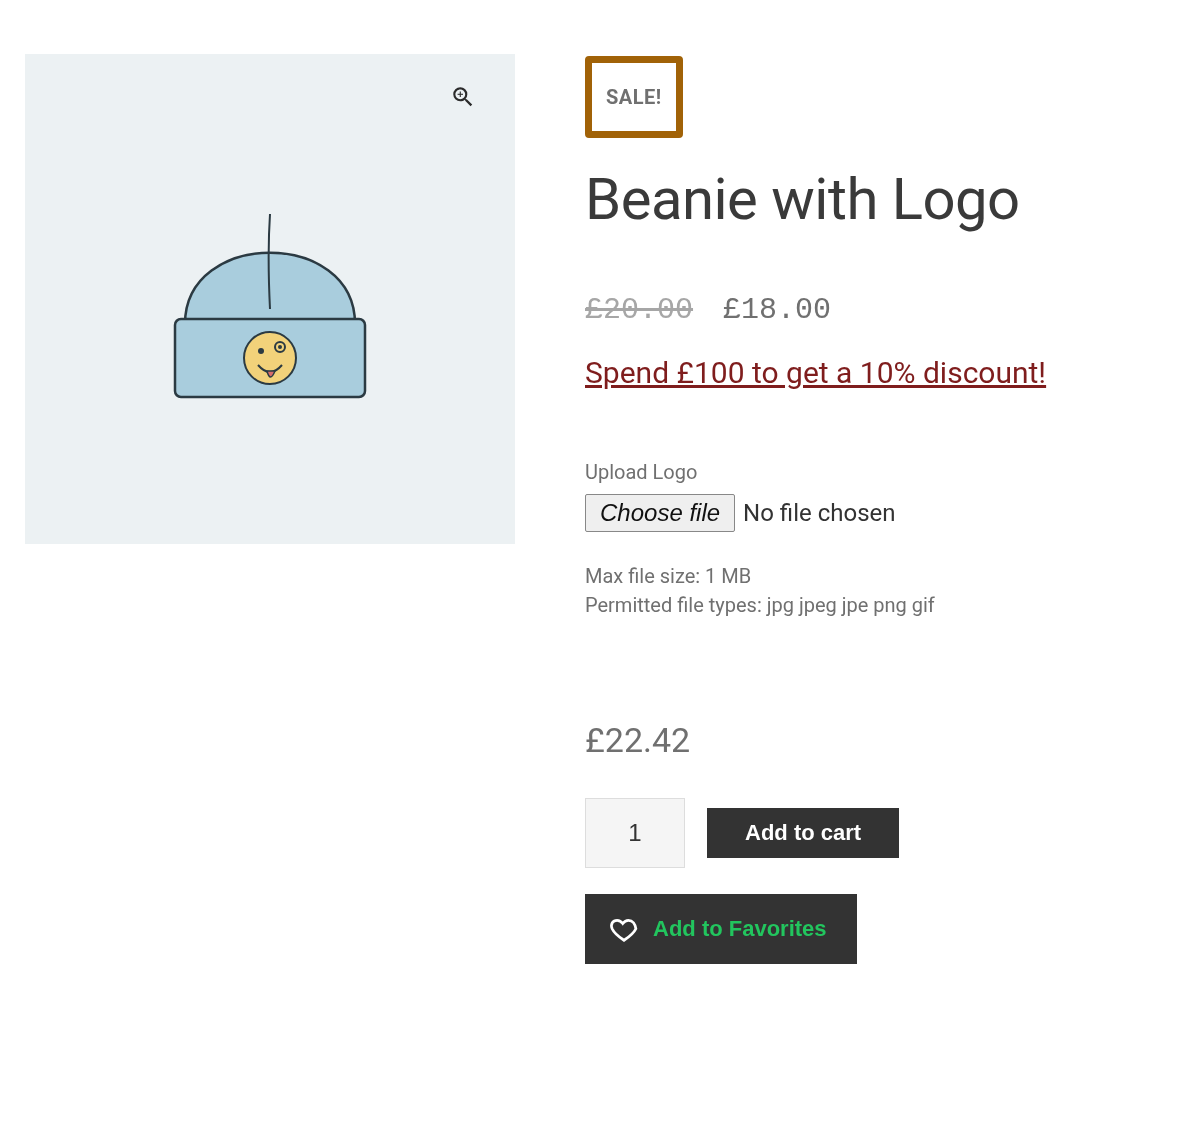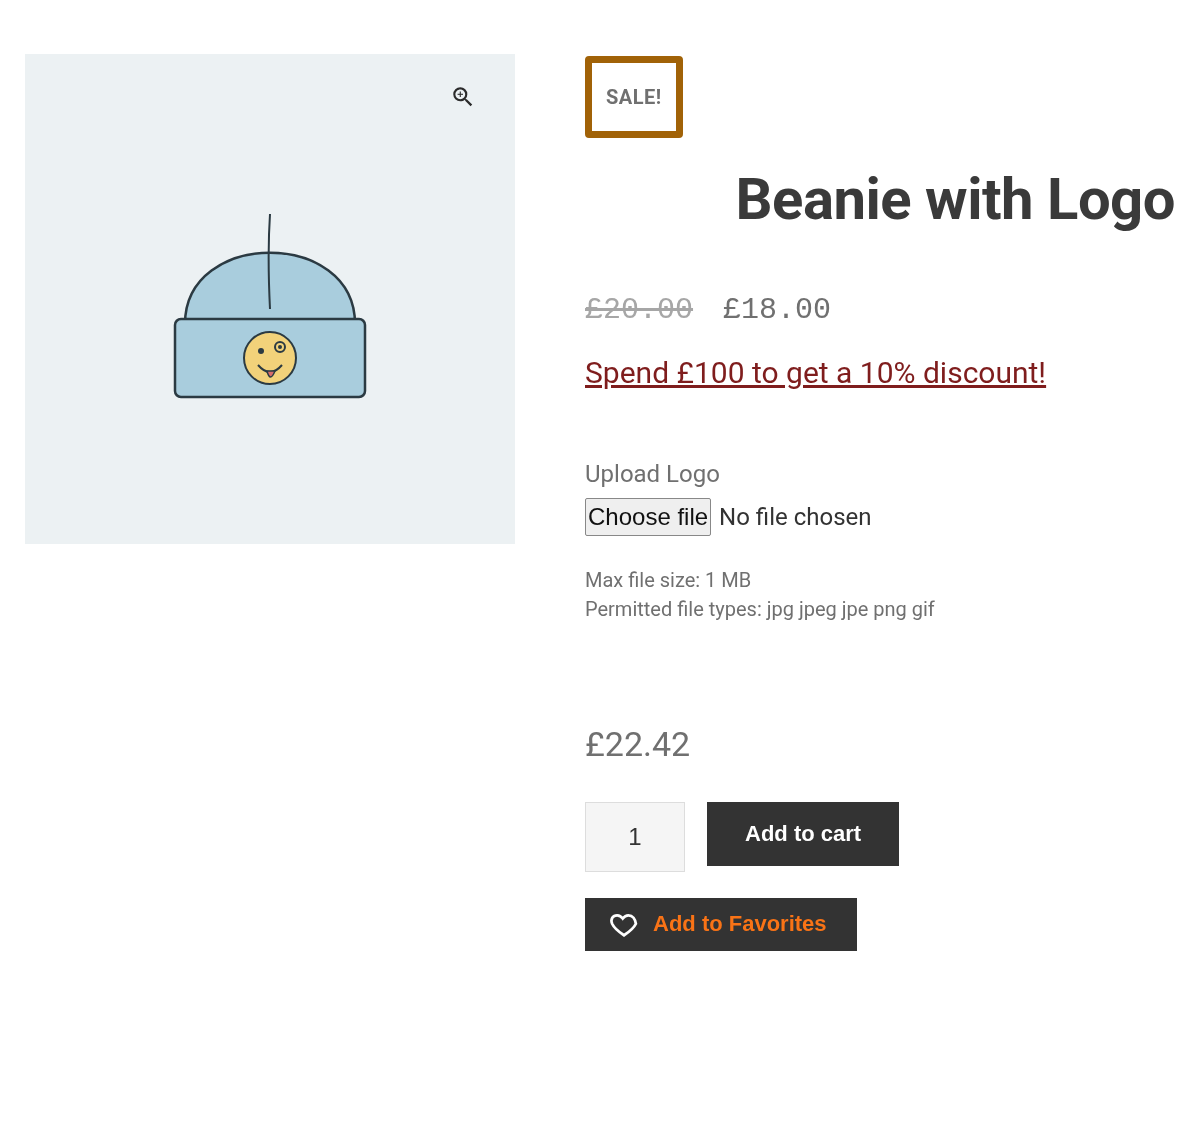--- a/index.html
+++ b/index.html
@@ -46,26 +46,25 @@
       border: 7px solid #a16207;
       border-radius: 4px;
       padding: 22px 14px;
       font-size: 20px;
       font-weight: 700;
       color: #707070;
       letter-spacing: 0.5px;
     }
     .product-title {
       font-size: 58px;
-      font-weight: 700;
+      font-weight: 400;
       color: #3a3a3a;
       line-height: 1.15;
       margin-top: 28px;
       letter-spacing: -0.5px;
-      text-align: right;
     }
     .price-row {
       margin-top: 60px;
       font-size: 30px;
       color: #707070;
       font-family: Liberation Mono, monospace;
     }
     .price-original {
       text-decoration: line-through;
       color: #a6a6a6;
@@ -80,39 +79,40 @@
     }
     .short-desc {
       font-size: 28px;
       color: #707070;
       margin-top: 62px;
     }
     .upload-section {
       margin-top: 68px;
     }
     .upload-label {
-      font-size: 24px;
+      font-size: 20px;
       color: #707070;
       display: block;
       margin-bottom: 10px;
     }
     .file-row {
       display: flex;
       align-items: center;
       gap: 8px;
     }
     .choose-file-btn {
       font-family: Arial, sans-serif;
       font-size: 24px;
-      padding: 4px 2px;
+      padding: 4px 14px;
       background: #efefef;
       border: 1px solid #888;
       border-radius: 2px;
       cursor: pointer;
       color: #111;
+      font-style: italic;
     }
     .file-status {
       font-size: 24px;
       color: #333;
     }
     .file-hint {
       font-size: 20px;
       color: #707070;
       margin-top: 30px;
       line-height: 1.45;
@@ -138,32 +138,33 @@
       color: #333;
     }
     .add-to-cart-btn {
       background: #333333;
       color: #fff;
       border: none;
       font-size: 22px;
       font-weight: 700;
       padding: 0 38px;
       cursor: pointer;
-      height: 64px;
+      height: 50px;
+      margin-top: 10px;
     }
     .fav-btn {
       margin-top: 26px;
       background: #333333;
-      color: #f97316;
+      color: #22c55e;
       border: none;
       font-size: 22px;
       font-weight: 700;
       padding: 0 30px 0 24px;
       cursor: pointer;
-      height: 53px;
+      height: 70px;
       display: inline-flex;
       align-items: center;
       gap: 14px;
     }
     .heart-icon {
       width: 30px;
       height: 30px;
       display: inline-block;
     }
     .annotation-arrow {

